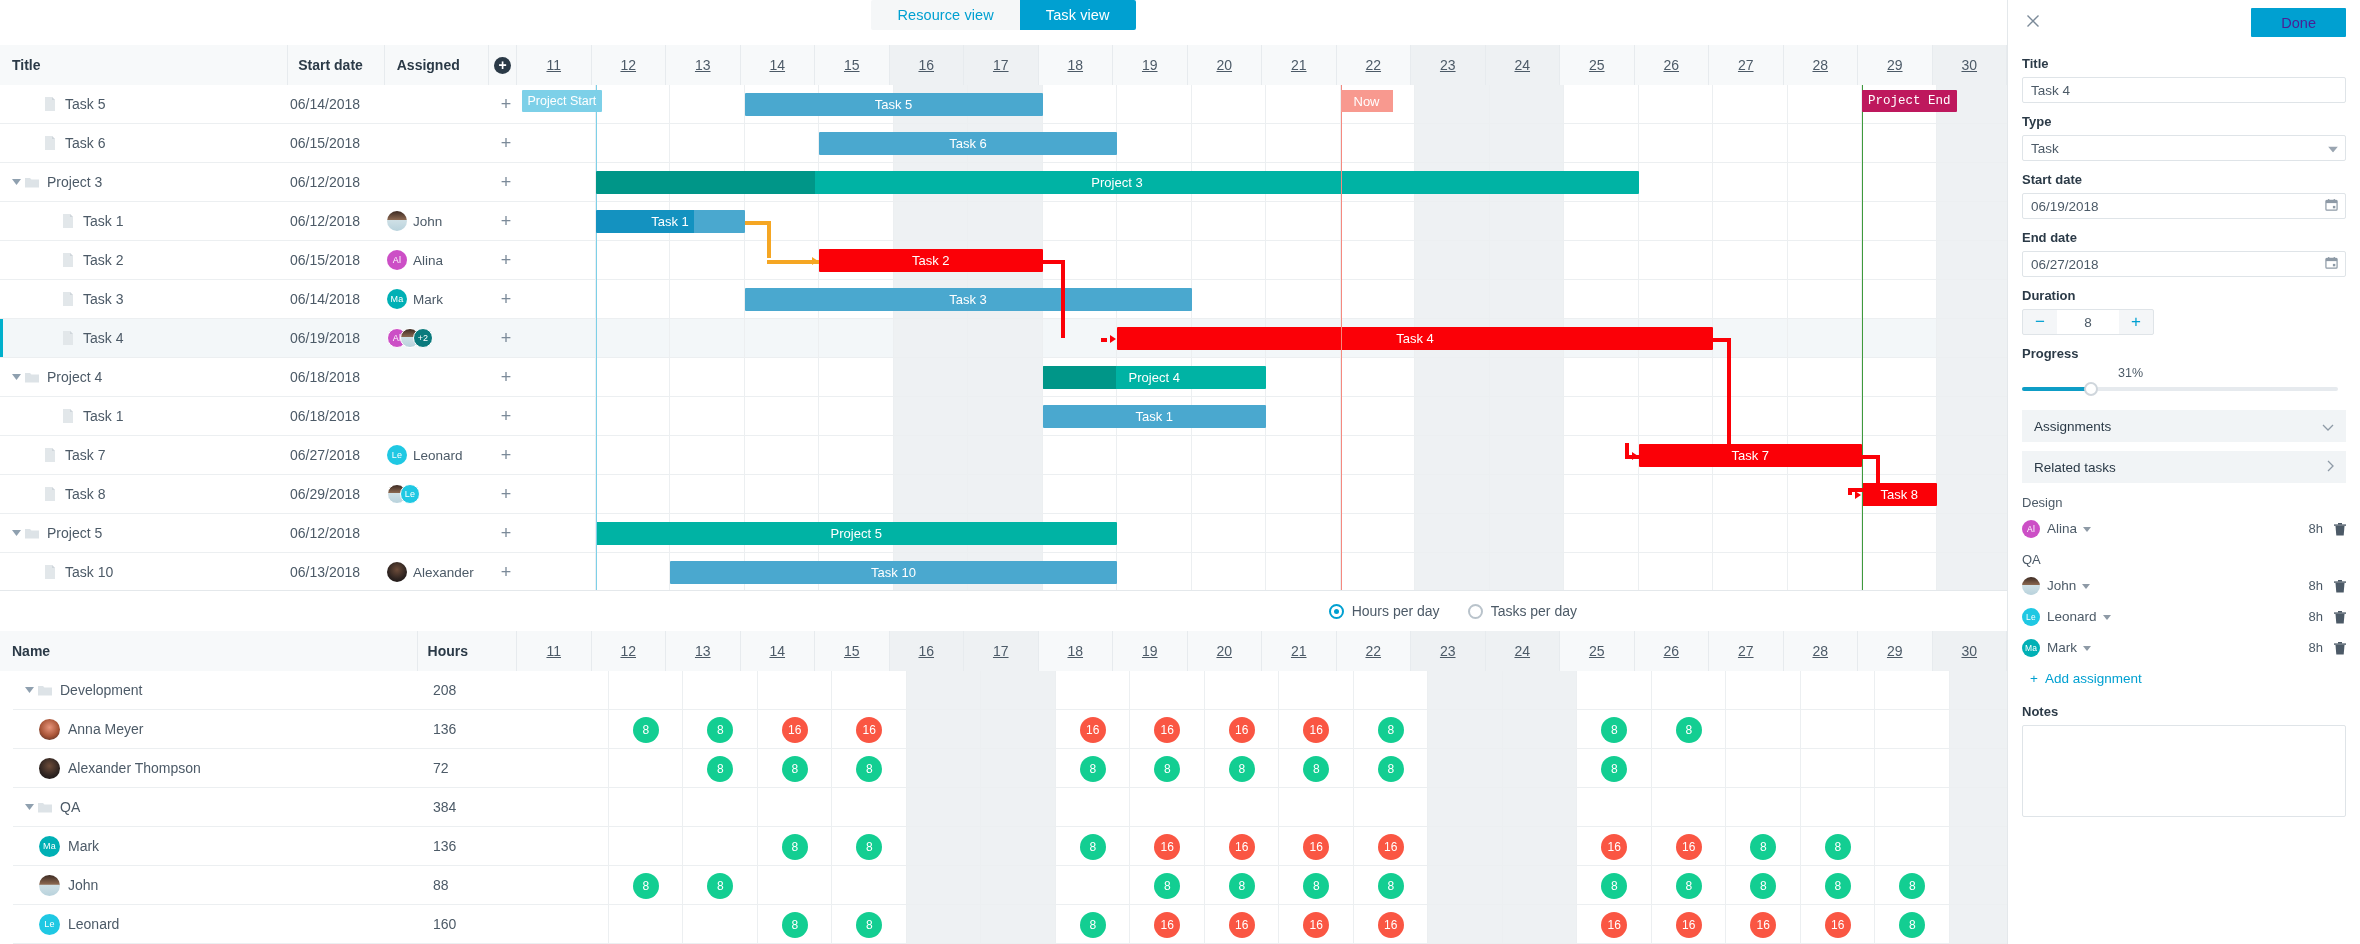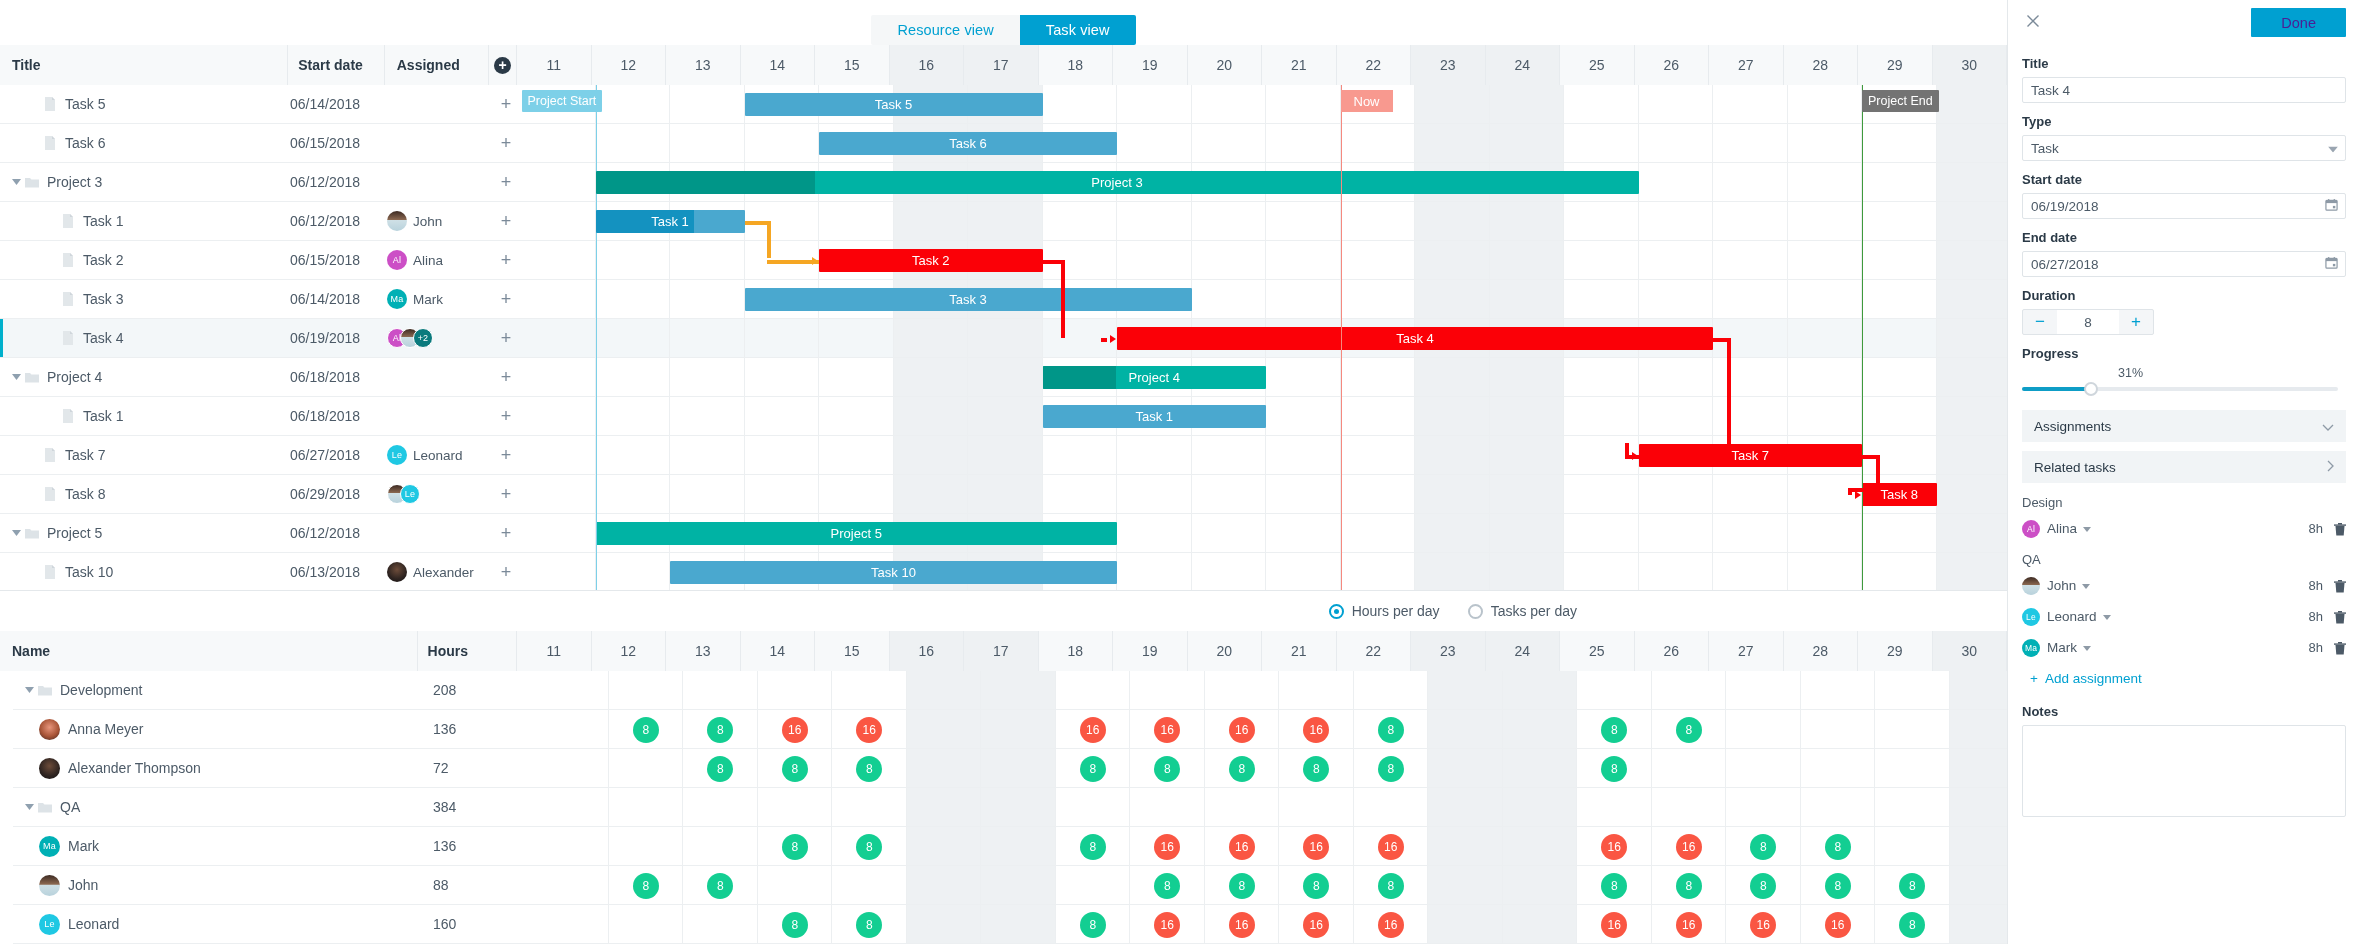--- a/index.html
+++ b/index.html
@@ -9,21 +9,21 @@
     overflow: hidden;
     background: #ffffff;
     font-family: "Liberation Sans", sans-serif;
     color: #4c5a67;
   }
   #app { position: relative; width: 2360px; height: 944px; }
 
   
   .viewbar {
     position: absolute; top: 0; left: 0; width: 2007px; height: 45px;
-    background: #fff; display: flex; align-items: flex-end; justify-content: center;
+    background: #fff; display: flex; align-items: flex-start; justify-content: center;
   }
   .seg { display: flex; border-radius: 2px; overflow: hidden; }
   .seg-btn {
     height: 30px; padding: 0 26px; display: flex; align-items: center; justify-content: center;
     font-size: 14.5px; cursor: pointer; border: none; outline: none;
     background: #f5f7f8; color: #00a0d1; letter-spacing: .1px;
   }
   .seg-btn.active { background: #00a0d1; color: #fff; font-weight: 400; }
 
   
@@ -39,21 +39,21 @@
     border-right: 1px solid #e7ebee; background: #f7f9fa;
   }
   .th.title { width: 290px; padding-left: 12px; }
   .th.start { width: 97px; padding-left: 10px; }
   .th.assigned { width: 105px; padding-left: 12px; }
   .th.plus { width: 28px; justify-content: center; }
 
   .day-th {
     flex: 0 0 74.5px; height: 40px; display:flex; align-items:center; justify-content:center;
     font-size: 14px; color:#4c5a67; font-weight:400;
-    border-right: 1px solid #e7ebee; background:#f7f9fa;
+    border-right: 1px solid #e7ebee; background:#f7f9fa;text-decoration:underline;
   }
   .day-th.we { background:#eef1f3; }
 
   .plus-circle {
     width: 17px; height: 17px; border-radius: 50%; background:#2b3a47; color:#fff;
     display:flex; align-items:center; justify-content:center; font-size:14px; line-height:1;
   }
 
   .rows-area { position:absolute; top:40px; left:0; width:2007px; height:505px; overflow:hidden; }
 
@@ -88,21 +88,21 @@
 
   .bar.blue   { background:#4aa8cf; }
   .bar.blue .prog   { background:#1492c0; }
   .bar.teal   { background:#00b3a4; height:23px; }
   .bar.teal .prog   { background:#009688; }
   .bar.red    { background:#fb0007; }
 
   .milestone-lbl { position:absolute; height:22px; padding:0 6px; display:flex; align-items:center;
                    font-size:12.5px; color:#fff; border-radius:1px; }
   .ms-start { background:#7dd0e8; }
-  .ms-end { background:#737373; }
+  .ms-end { background:#be185d;font-family:Liberation Mono, monospace; }
   .vline { position:absolute; top:0; bottom:0; width:1px; }
   .vline.start { background:#7dd0e8; }
   .vline.end { background:#3f9a3c; }
   .vline.now { background:#f5897f; }
   .nowchip { position:absolute; height:22px; padding:0 13px; display:flex; align-items:center;
              font-size:13px; color:#fff; background:#f8998f; }
 
   .dep { position:absolute; border-style:solid; border-color:#fb0007; }
   .dep.o { border-color:#f5a623; }
   .arrowhead { position:absolute; width:0;height:0; border-top:4px solid transparent;

